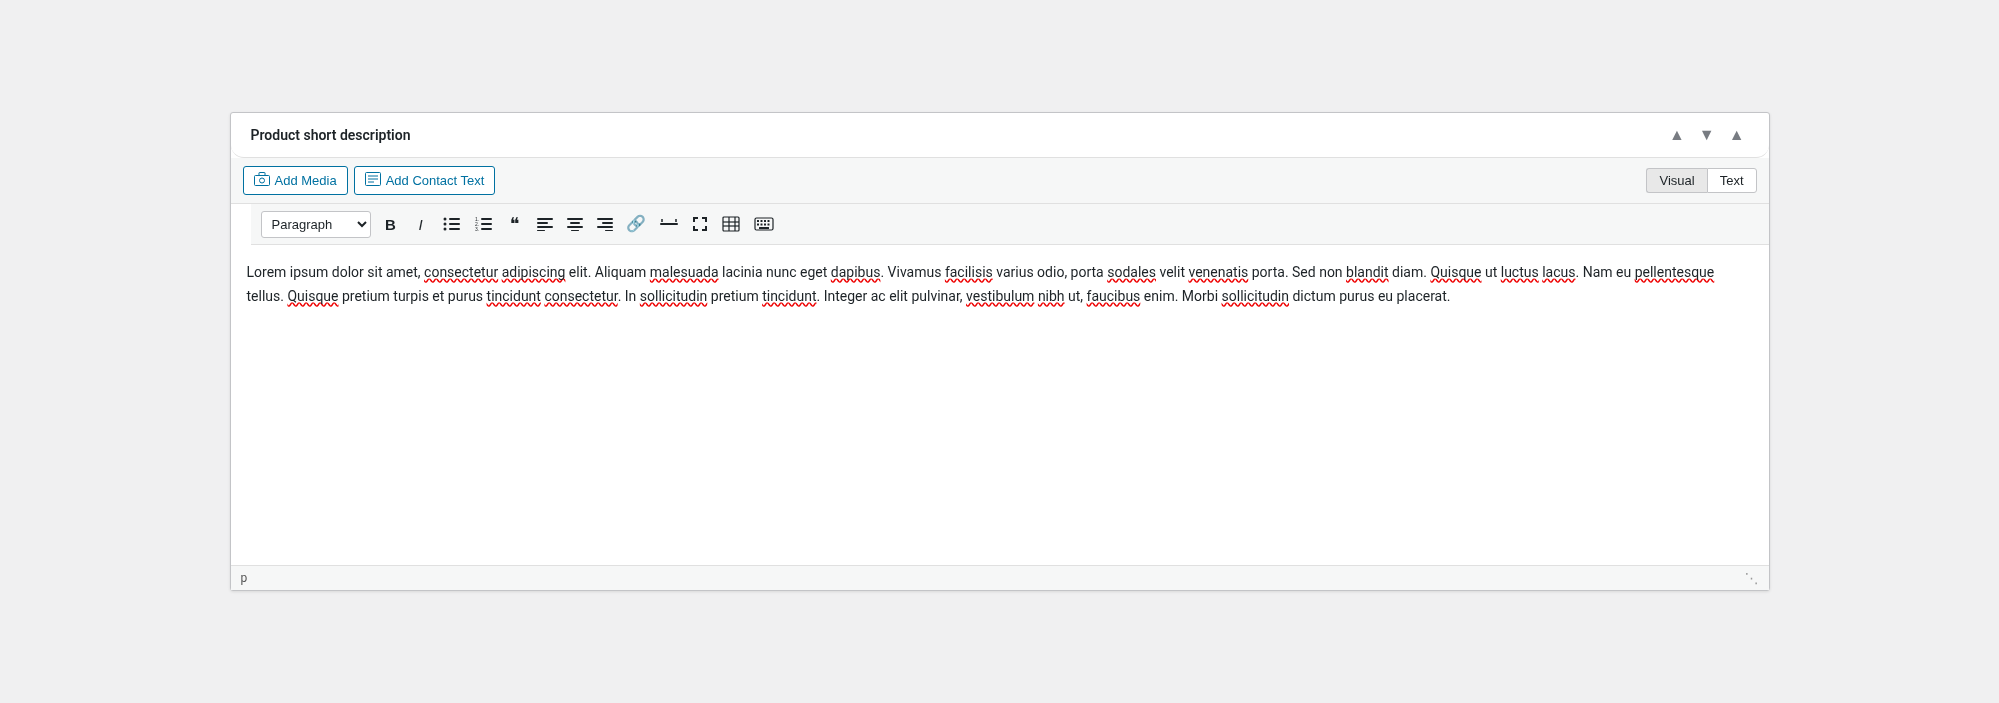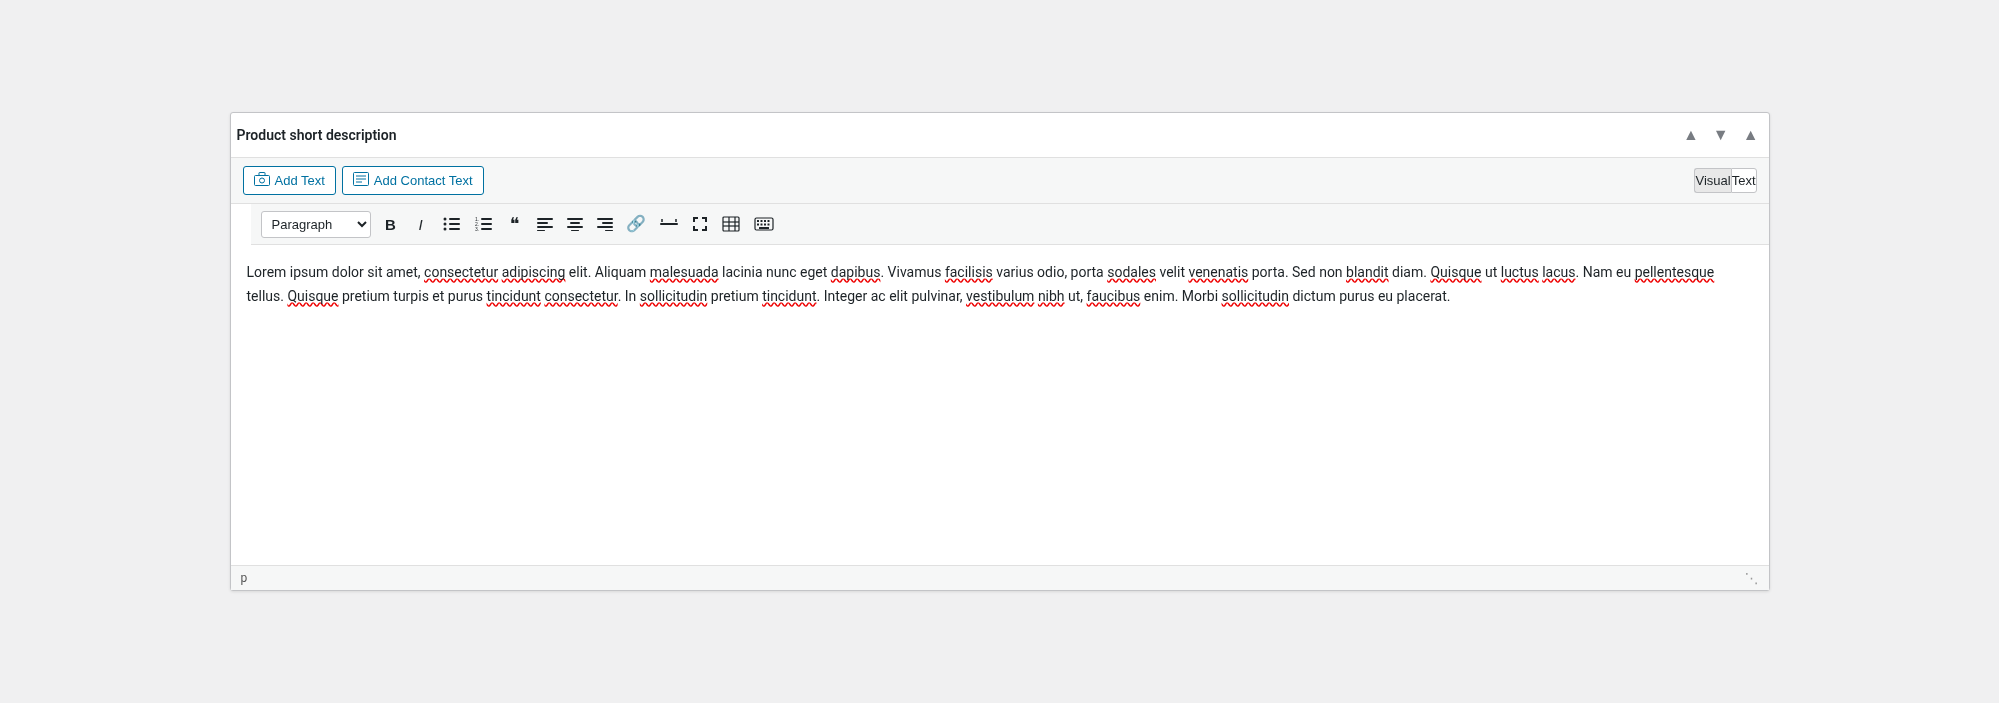--- a/index.html
+++ b/index.html
@@ -17,22 +17,23 @@
       border: 1px solid #c3c4c7;
       border-radius: 3px;
       width: 1540px;
       max-width: 100%;
       box-shadow: 0 1px 3px rgba(0,0,0,0.1);
     }
     .editor-header {
       display: flex;
       align-items: center;
       justify-content: space-between;
-      padding: 12px 6px;
+      padding: 12px 20px;
       border-bottom: 1px solid #e0e0e0;
+      border-radius: 13px;
     }
     .editor-title {
       font-size: 14px;
       font-weight: 600;
       color: #1d2327;
     }
     .header-controls {
       display: flex;
       gap: 6px;
       align-items: center;
@@ -71,21 +72,21 @@
       color: #0071a1;
       font-weight: 400;
     }
     .btn-icon {
       font-size: 14px;
     }
     .view-toggle {
       display: flex;
     }
     .view-btn {
-      padding: 4px 0;
+      padding: 4px 12px;
       font-size: 13px;
       cursor: pointer;
       border: 1px solid #c3c4c7;
       background: #fff;
       color: #1d2327;
     }
     .view-btn:first-child {
       border-radius: 3px 0 0 3px;
       border-right: none;
     }
@@ -181,21 +182,21 @@
     <div class="toolbar-buttons">
       <button class="btn-media">
         <span class="btn-icon">
           
           <svg width="16" height="14" viewBox="0 0 16 14" fill="none" xmlns="http://www.w3.org/2000/svg">
             <rect x="0.5" y="3.5" width="15" height="10" rx="1" stroke="#0071a1" fill="none"></rect>
             <circle cx="8" cy="8.5" r="2.5" stroke="#0071a1" fill="none"></circle>
             <rect x="5" y="0.5" width="6" height="3" rx="0.5" stroke="#0071a1" fill="none"></rect>
           </svg>
         </span>
-        <span>Add Text</span>
+        <span>Add Media</span>
       </button>
       <button class="btn-contact">
         <span class="btn-icon">
           
           <svg width="16" height="14" viewBox="0 0 16 14" fill="none" xmlns="http://www.w3.org/2000/svg">
             <rect x="0.5" y="0.5" width="15" height="13" rx="1" stroke="#0071a1" fill="none"></rect>
             <line x1="3" y1="4" x2="13" y2="4" stroke="#0071a1" stroke-width="1"></line>
             <line x1="3" y1="7" x2="13" y2="7" stroke="#0071a1" stroke-width="1"></line>
             <line x1="3" y1="10" x2="9" y2="10" stroke="#0071a1" stroke-width="1"></line>
           </svg>

